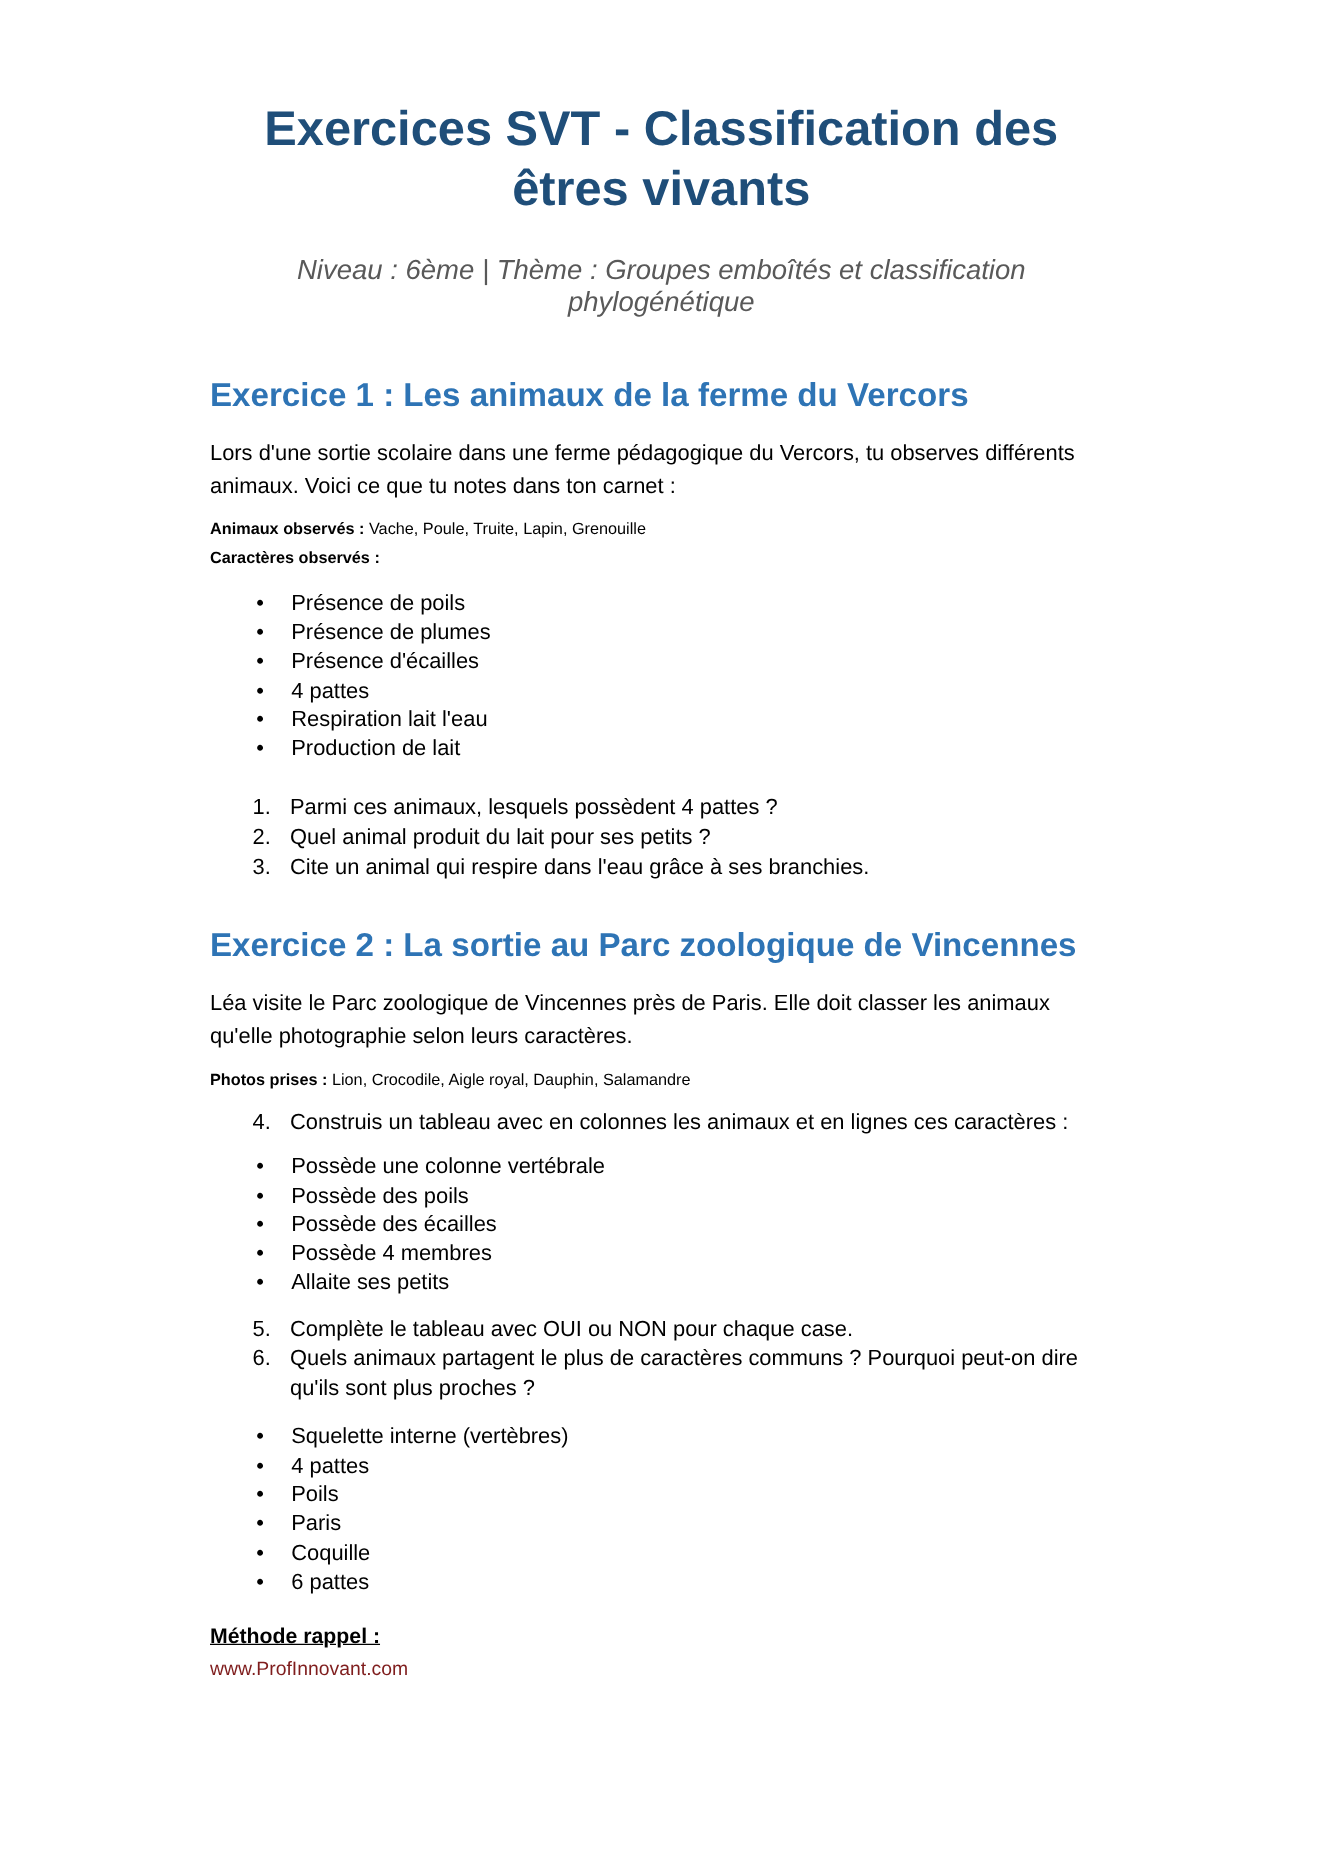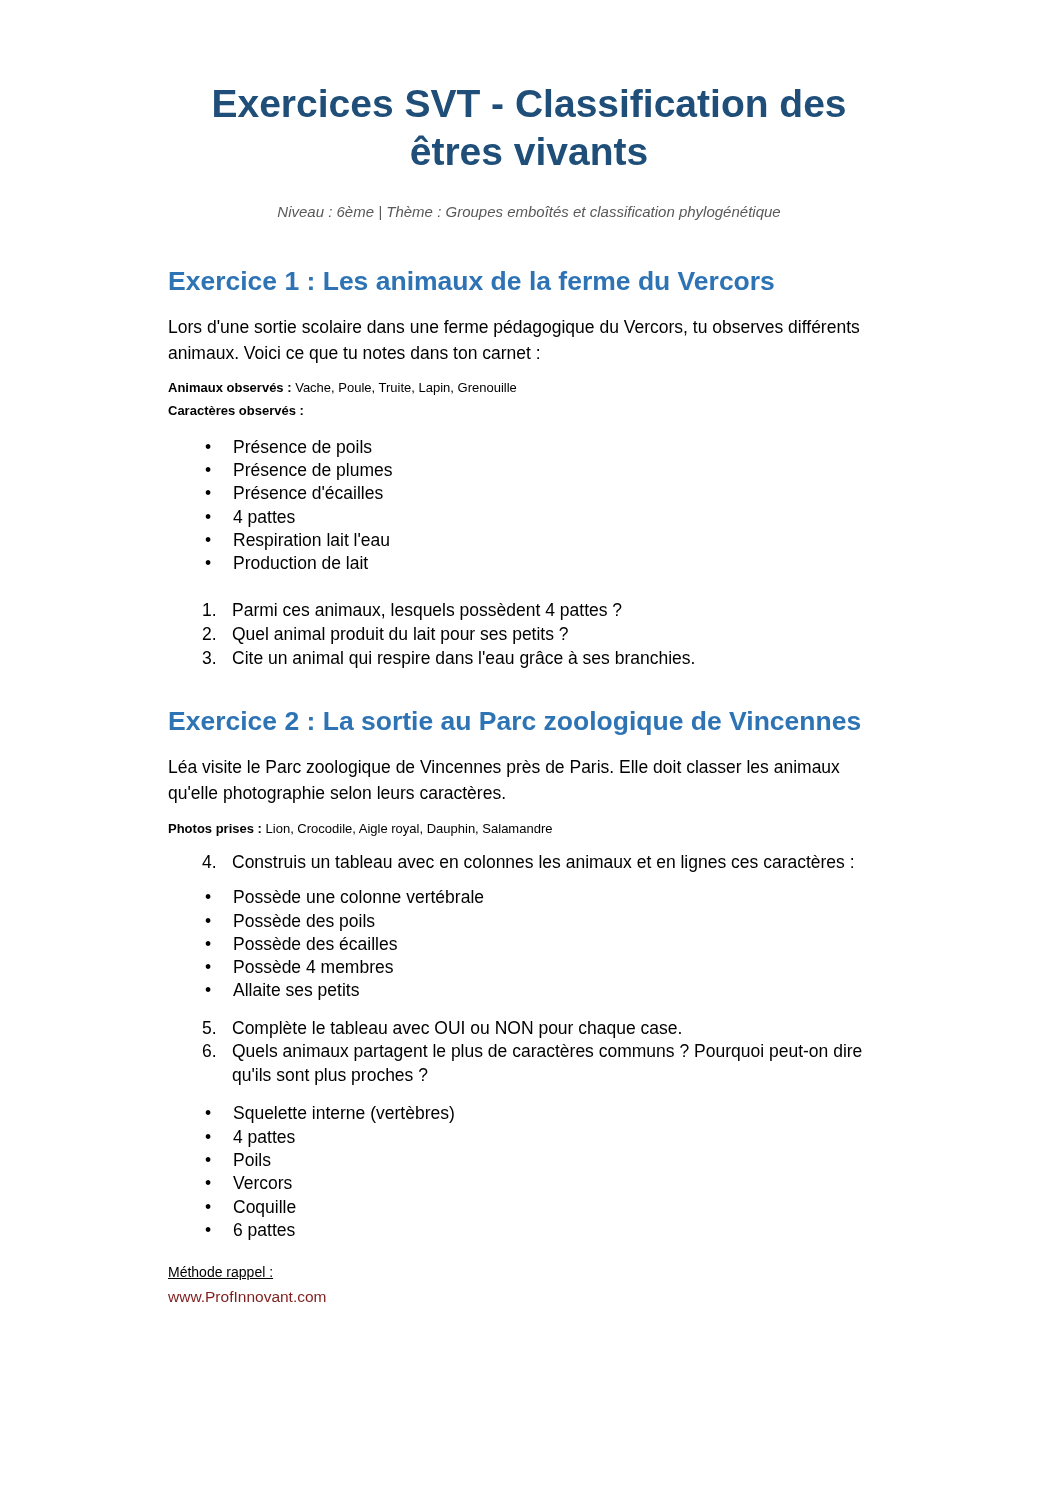--- a/index.html
+++ b/index.html
@@ -21,21 +21,21 @@
     font-weight: bold;
     color: #1f4e79;
     text-align: center;
     margin: 0 auto 28px auto;
     max-width: 860px;
   }
   p.doc-subtitle {
     text-align: center;
     font-style: italic;
     color: #595959;
-    font-size: 15px;
+    font-size: 22px;
     margin: 0 0 46px 0;
   }
   h2.ex-heading {
     color: #2e74b5;
     font-size: 26.5px;
     font-weight: bold;
     margin: 36px 0 16px 0;
     line-height: 1.2;
   }
   p.body-text {
@@ -73,22 +73,22 @@
   }
   .qlist .marker {
     flex: 0 0 30px;
     width: 30px;
   }
   .li-text { flex: 1 1 auto; }
   .tight { margin-top: 12px; }
   .mid { margin-top: 14px; }
   b, strong { font-weight: bold; }
   h3.method-label {
-    font-size: 14px;
-    font-weight: normal;
+    font-size: 17px;
+    font-weight: bold;
     text-decoration: underline;
     margin: 22px 0 8px 0;
   }
   p.site-footer {
     font-size: 15.5px;
     margin: 0;
     color: #7f1d1d;
   }
 </style>
 </head>
@@ -205,21 +205,21 @@
       <div class="row">
           <span class="marker">•</span>
           <span class="li-text">4 pattes</span>
         </div>
       <div class="row">
           <span class="marker">•</span>
           <span class="li-text">Poils</span>
         </div>
       <div class="row">
           <span class="marker">•</span>
-          <span class="li-text">Vercors</span>
+          <span class="li-text">Paris</span>
         </div>
       <div class="row">
           <span class="marker">•</span>
           <span class="li-text">Coquille</span>
         </div>
       <div class="row">
           <span class="marker">•</span>
           <span class="li-text">6 pattes</span>
         </div>
     </div>

